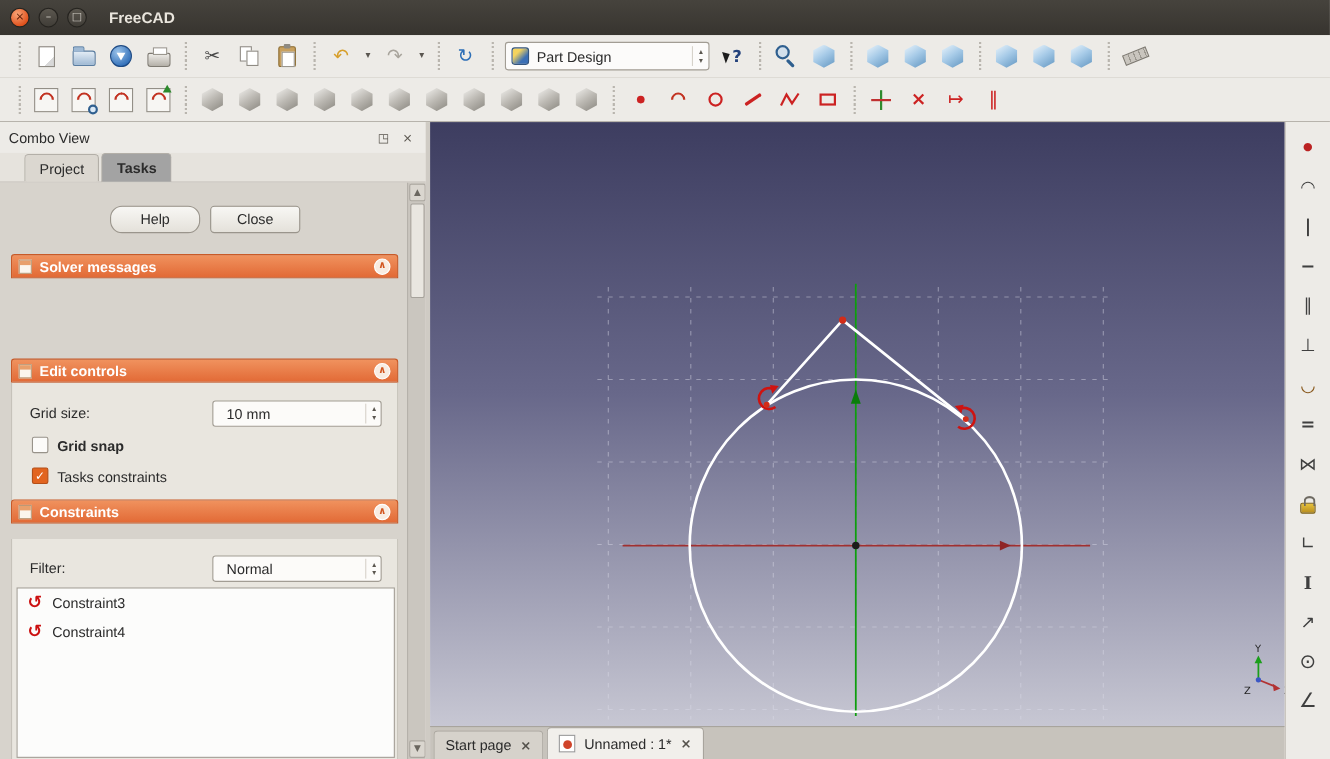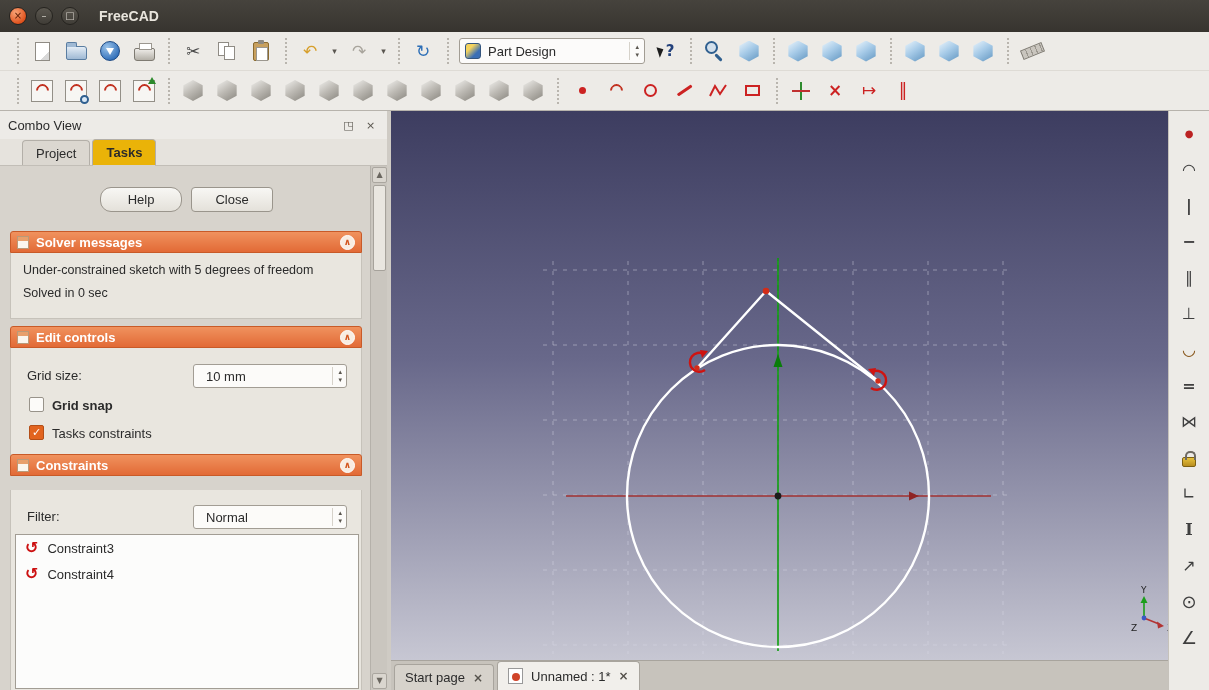--- a/index.html
+++ b/index.html
@@ -60,21 +60,21 @@
 .coordic{position:relative;width:20px;height:20px;}
 .coordic .vx{position:absolute;left:9px;top:1px;width:2px;height:18px;background:#2e8b2e;}
 .coordic .hx{position:absolute;left:1px;top:9px;width:18px;height:2px;background:#c03030;}
 .lockic{position:relative;width:14px;height:10px;background:linear-gradient(#e7c23c,#b98e1f);border:1px solid #7d6012;border-radius:2px;margin-top:7px;}
 .lockic::before{content:"";position:absolute;left:2px;top:-7px;width:7px;height:7px;border:2px solid #6e6a62;border-bottom:none;border-radius:5px 5px 0 0;}
 
 #combo-title{position:absolute;top:111px;left:0;width:387px;height:28px;background:#edebe7;display:flex;align-items:center;padding:0 8px;gap:5px;}
 .mini{width:17px;height:17px;display:flex;align-items:center;justify-content:center;color:#5a564f;font-size:11px;}
 #panel-tabs{position:absolute;top:139px;left:0;width:387px;height:27px;background:#e6e3dd;display:flex;align-items:flex-end;padding-left:22px;border-bottom:1px solid #c2beb7;}
 .ptab{height:25px;padding:0 13px;display:flex;align-items:center;border:1px solid #b3afa8;border-bottom:none;border-radius:4px 4px 0 0;background:#dbd7d0;margin-right:2px;}
-.ptab.active{background:#eab308;height:27px;margin-bottom:-1px;border-bottom:1px solid #d7d3cc;font-weight:bold;}
+.ptab.active{background:#a3a3a3;height:27px;margin-bottom:-1px;border-bottom:1px solid #d7d3cc;font-weight:bold;}
 #taskarea{position:absolute;top:166px;left:0;width:387px;height:524px;background:#d7d3cc;overflow:hidden;}
 #vscroll{position:absolute;right:0;top:0;width:17px;height:524px;background:#cac6bf;border-left:1px solid #b5b1aa;}
 .sbtn{position:absolute;left:1px;width:15px;height:16px;display:flex;align-items:center;justify-content:center;font-size:8px;color:#6a665f;background:#dad6cf;border:1px solid #aaa69f;border-radius:2px;}
 #sb-up{top:1px;} #sb-down{bottom:1px;}
 #sb-thumb{position:absolute;left:2px;top:19px;width:13px;height:86px;background:#e9e6e0;border:1px solid #a6a29b;border-radius:2px;}
 .btn{position:absolute;height:25px;border:1px solid #9a958c;border-radius:4px;background:linear-gradient(#f8f7f4,#e4e1da);display:flex;align-items:center;justify-content:center;}
 .sect-h{position:absolute;left:10px;width:352px;height:22px;background:linear-gradient(#f0925e,#e26a36);border:1px solid #c85a28;border-radius:3px 3px 0 0;display:flex;align-items:center;gap:7px;padding:0 6px;color:#fff;font-weight:bold;}
 .note{width:12px;height:13px;background:#fbf6ee;border:1px solid #bb9977;position:relative;flex:0 0 auto;}
 .note::before{content:"";position:absolute;left:0;top:0;right:0;height:4px;background:#e8a06c;}
 .collapse{width:15px;height:15px;border-radius:50%;background:#f8ece2;color:#d2551f;font-size:9px;display:flex;align-items:center;justify-content:center;border:1px solid #ffffff;flex:0 0 auto;font-weight:bold;}
@@ -337,24 +337,20 @@
       <span>Close</span>
     </div>
 
   <div class="sect-h" style="top:65px;">
     <span class="note"></span>
     <span>Solver messages</span>
     <span class="sp"></span>
     <span class="collapse g">
         <span>∧</span>
       </span>
-  </div>
-  <div class="sect-c" style="top:87px;height:66px;padding:10px 12px;">
-    <div style="font-size:12.5px;">Under-constrained sketch with 5 degrees of freedom</div>
-    <div style="font-size:12.5px;margin-top:9px;">Solved in 0 sec</div>
   </div>
 
   <div class="sect-h" style="top:160px;">
     <span class="note"></span>
     <span>Edit controls</span>
     <span class="sp"></span>
     <span class="collapse g">
         <span>∧</span>
       </span>
   </div>

